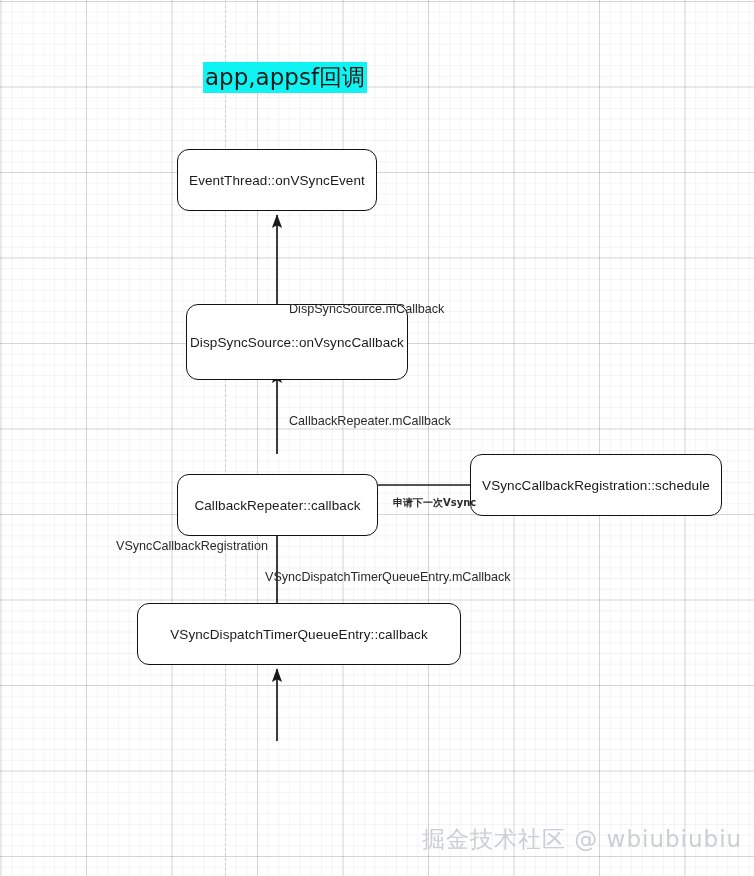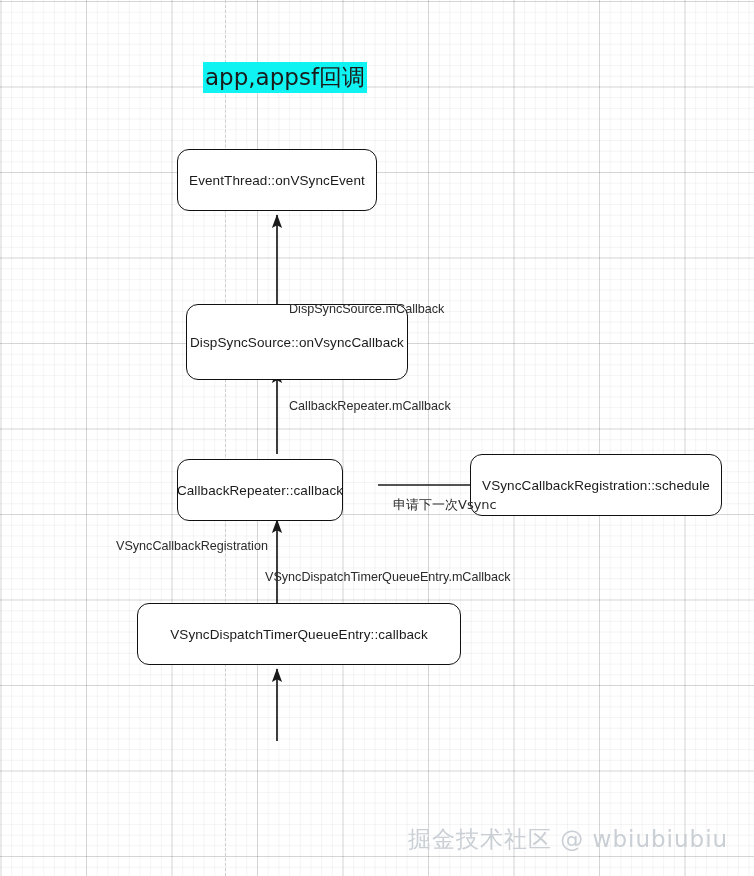--- a/index.html
+++ b/index.html
@@ -56,39 +56,40 @@
     position: absolute;
     font-size: 12.6px;
     font-family: "Liberation Sans", sans-serif;
     color: #2b2b2b;
     white-space: nowrap;
     background: transparent;
   }
 
   .edge-label.cjk {
     font-family: "DejaVu Sans", sans-serif;
-    font-size: 13px;
+    font-size: 10px;
+    font-weight: bold;
   }
 
   #title-text {
     position: absolute;
     left: 203px;
     top: 62px;
     font-size: 23px;
     font-family: "DejaVu Sans", sans-serif;
     color: #1a1a1a;
     background: #0ff3f3;
     padding: 2px 2px 3px 2px;
     line-height: 1.15;
     white-space: nowrap;
   }
 
   #watermark {
     position: absolute;
-    left: 408px;
+    left: 422px;
     top: 824px;
     font-size: 23px;
     font-family: "DejaVu Sans", sans-serif;
     color: #c9cfd4;
     letter-spacing: 1px;
     white-space: nowrap;
     user-select: none;
   }
 
   
@@ -125,30 +126,30 @@
 
     <line x1="277" y1="741" x2="277" y2="669" stroke="#1a1a1a" stroke-width="1.7" marker-end="url(#arrowhead)"></line>
   </svg>
 
   <div id="title-text">app,appsf回调</div>
 
   <div class="node" id="node-event-thread" style="left:177px; top:149px; width:200px; height:62px;">EventThread::onVSyncEvent</div>
 
   <div class="node" id="node-disp-sync-source" style="left:166px; top:304px; width:222px; height:76px;margin-left:20px;">DispSyncSource::onVsyncCallback</div>
 
-  <div class="node" id="node-callback-repeater" style="left:177px; top:459px; width:166px; height:62px;">CallbackRepeater::callback</div>
+  <div class="node" id="node-callback-repeater" style="left:177px; top:474px; width:201px; height:62px;">CallbackRepeater::callback</div>
 
   <div class="node" id="node-vsync-registration" style="left:470px; top:454px; width:252px; height:62px;">VSyncCallbackRegistration::schedule</div>
 
   <div class="node" id="node-timer-queue-entry" style="left:137px; top:603px; width:324px; height:62px;">VSyncDispatchTimerQueueEntry::callback</div>
 
 
   <div class="edge-label" style="left:289px; top:274px;margin-top:28px;">DispSyncSource.mCallback</div>
 
-  <div class="edge-label" style="left:289px; top:399px;">CallbackRepeater.mCallback</div>
+  <div class="edge-label" style="left:289px; top:414px;">CallbackRepeater.mCallback</div>
 
   <div class="edge-label cjk" style="left:393px; top:496px;">申请下一次Vsync</div>
 
   <div class="edge-label" style="left:265px; top:570px;">VSyncDispatchTimerQueueEntry.mCallback</div>
 
   <div class="edge-label" style="left:116px; top:539px;">VSyncCallbackRegistration</div>
 
   <div id="watermark">掘金技术社区 @ wbiubiubiu</div>
 
 </div>

